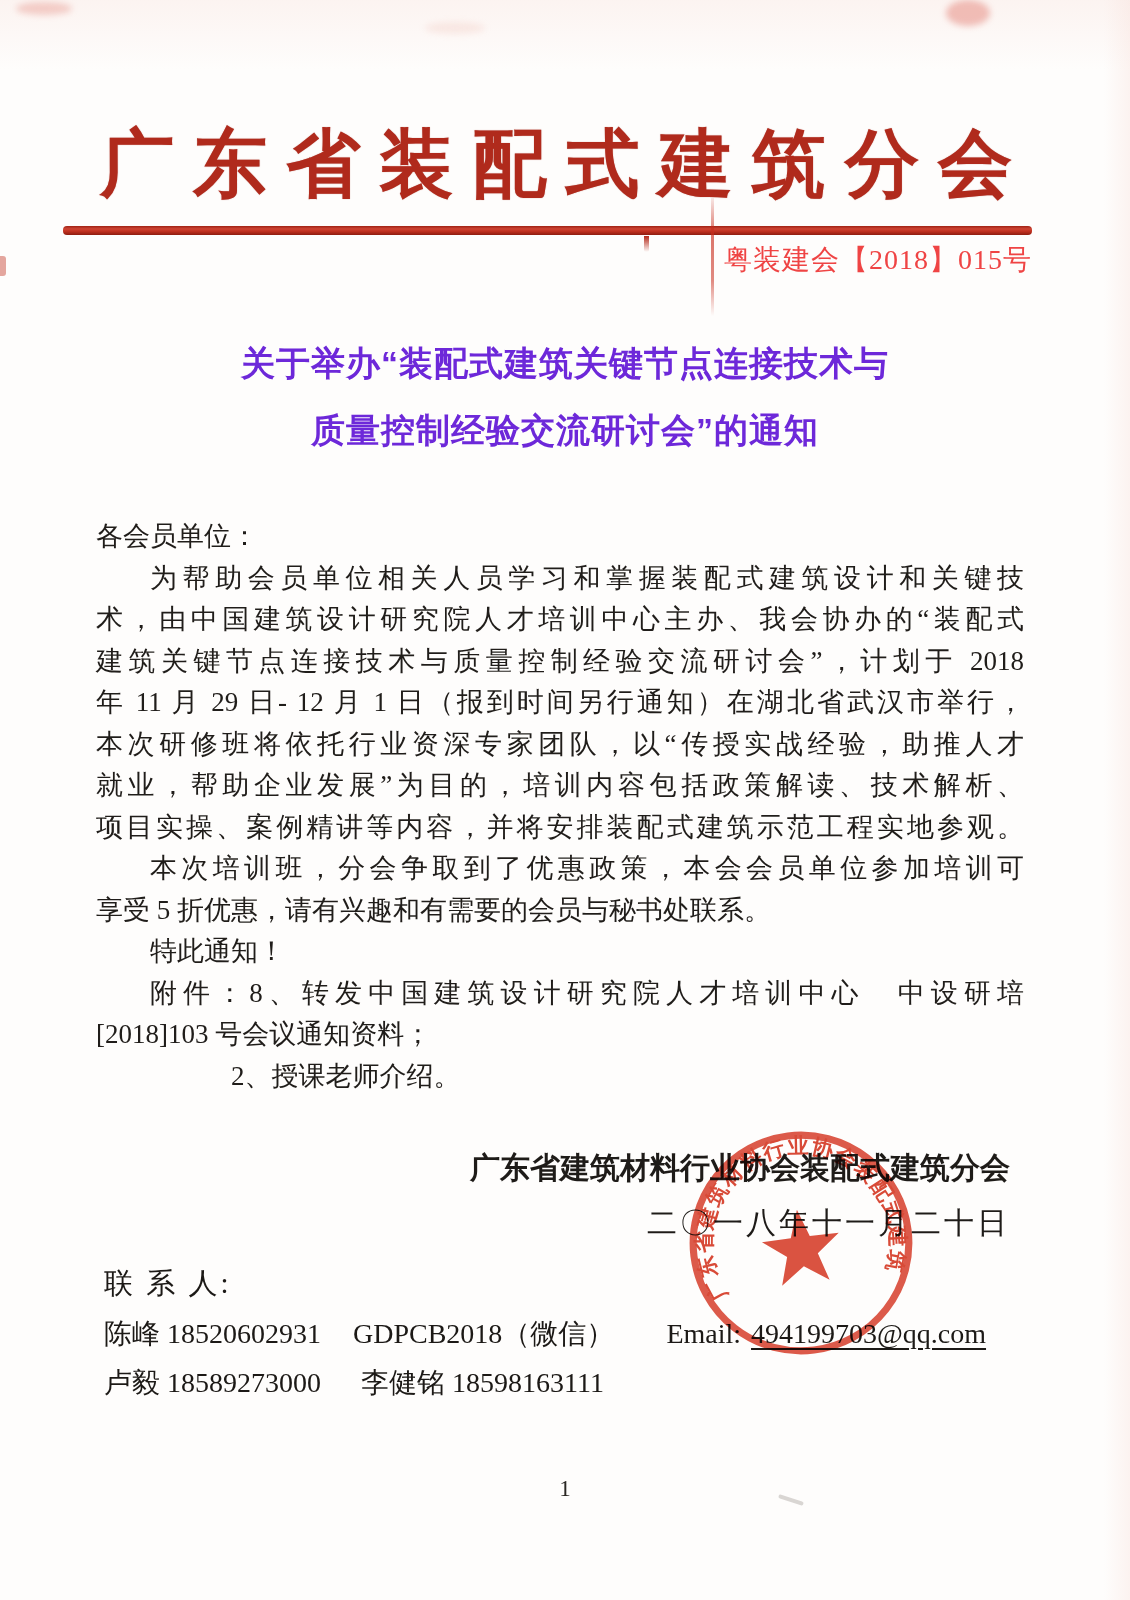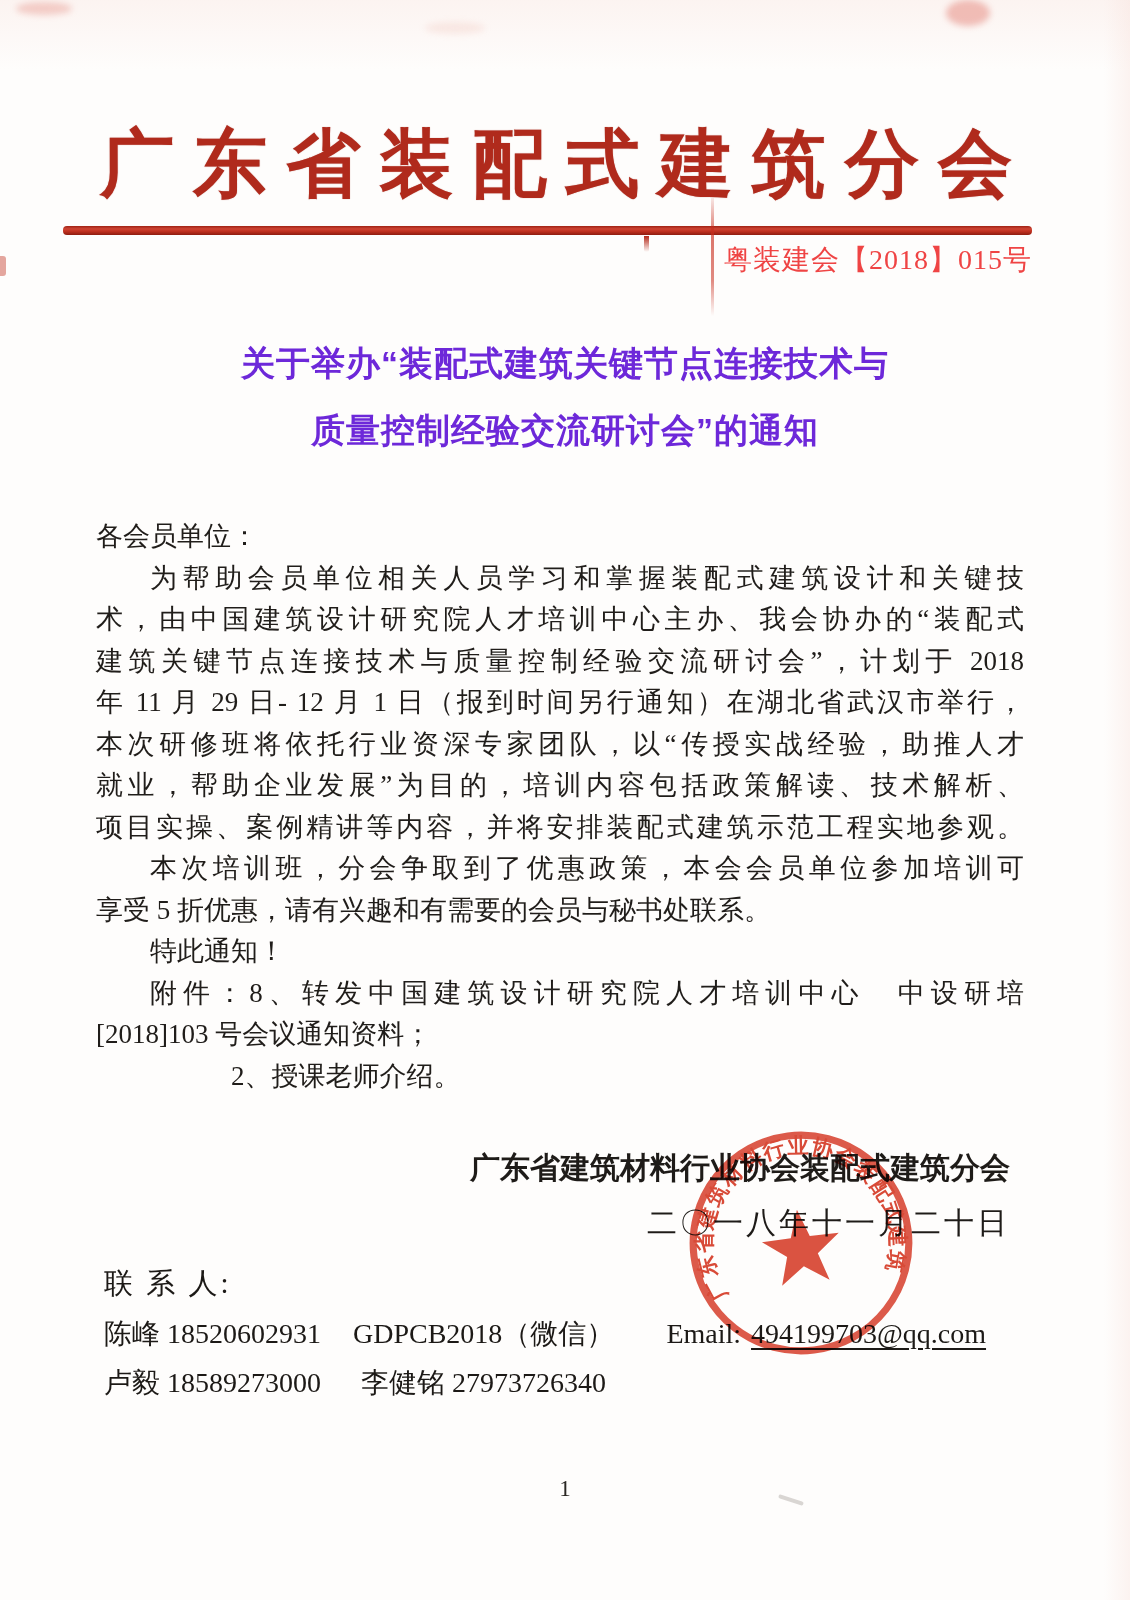--- a/index.html
+++ b/index.html
@@ -165,21 +165,21 @@
   <div class="contacts">
     <div class="contact-label">联 系 人:</div>
     <div class="contact-row">
       <span class="person">陈峰 18520602931</span>
       <span class="wechat">GDPCB2018（微信）</span>
       <span class="email-group">Email:</span>
       <span class="email">494199703@qq.com</span>
     </div>
     <div class="contact-row">
       <span class="person">卢毅 18589273000</span>
-      <span class="person2">李健铭  27973726340</span>
+      <span class="person2">李健铭  18598163111</span>
     </div>
   </div>
 
   <svg class="stamp" viewBox="0 0 230 230">
     <circle cx="115" cy="115" r="106" fill="none" stroke="#d63a26" stroke-width="7" opacity="0.9"></circle>
     <defs>
       <path id="sealArc" d="M 39,159 A 88,88 0 1 1 191,159" fill="none"></path>
     </defs>
     <text>
       <textPath href="#sealArc" startOffset="2">广东省建筑材料行业协会装配式建筑分会</textPath>

